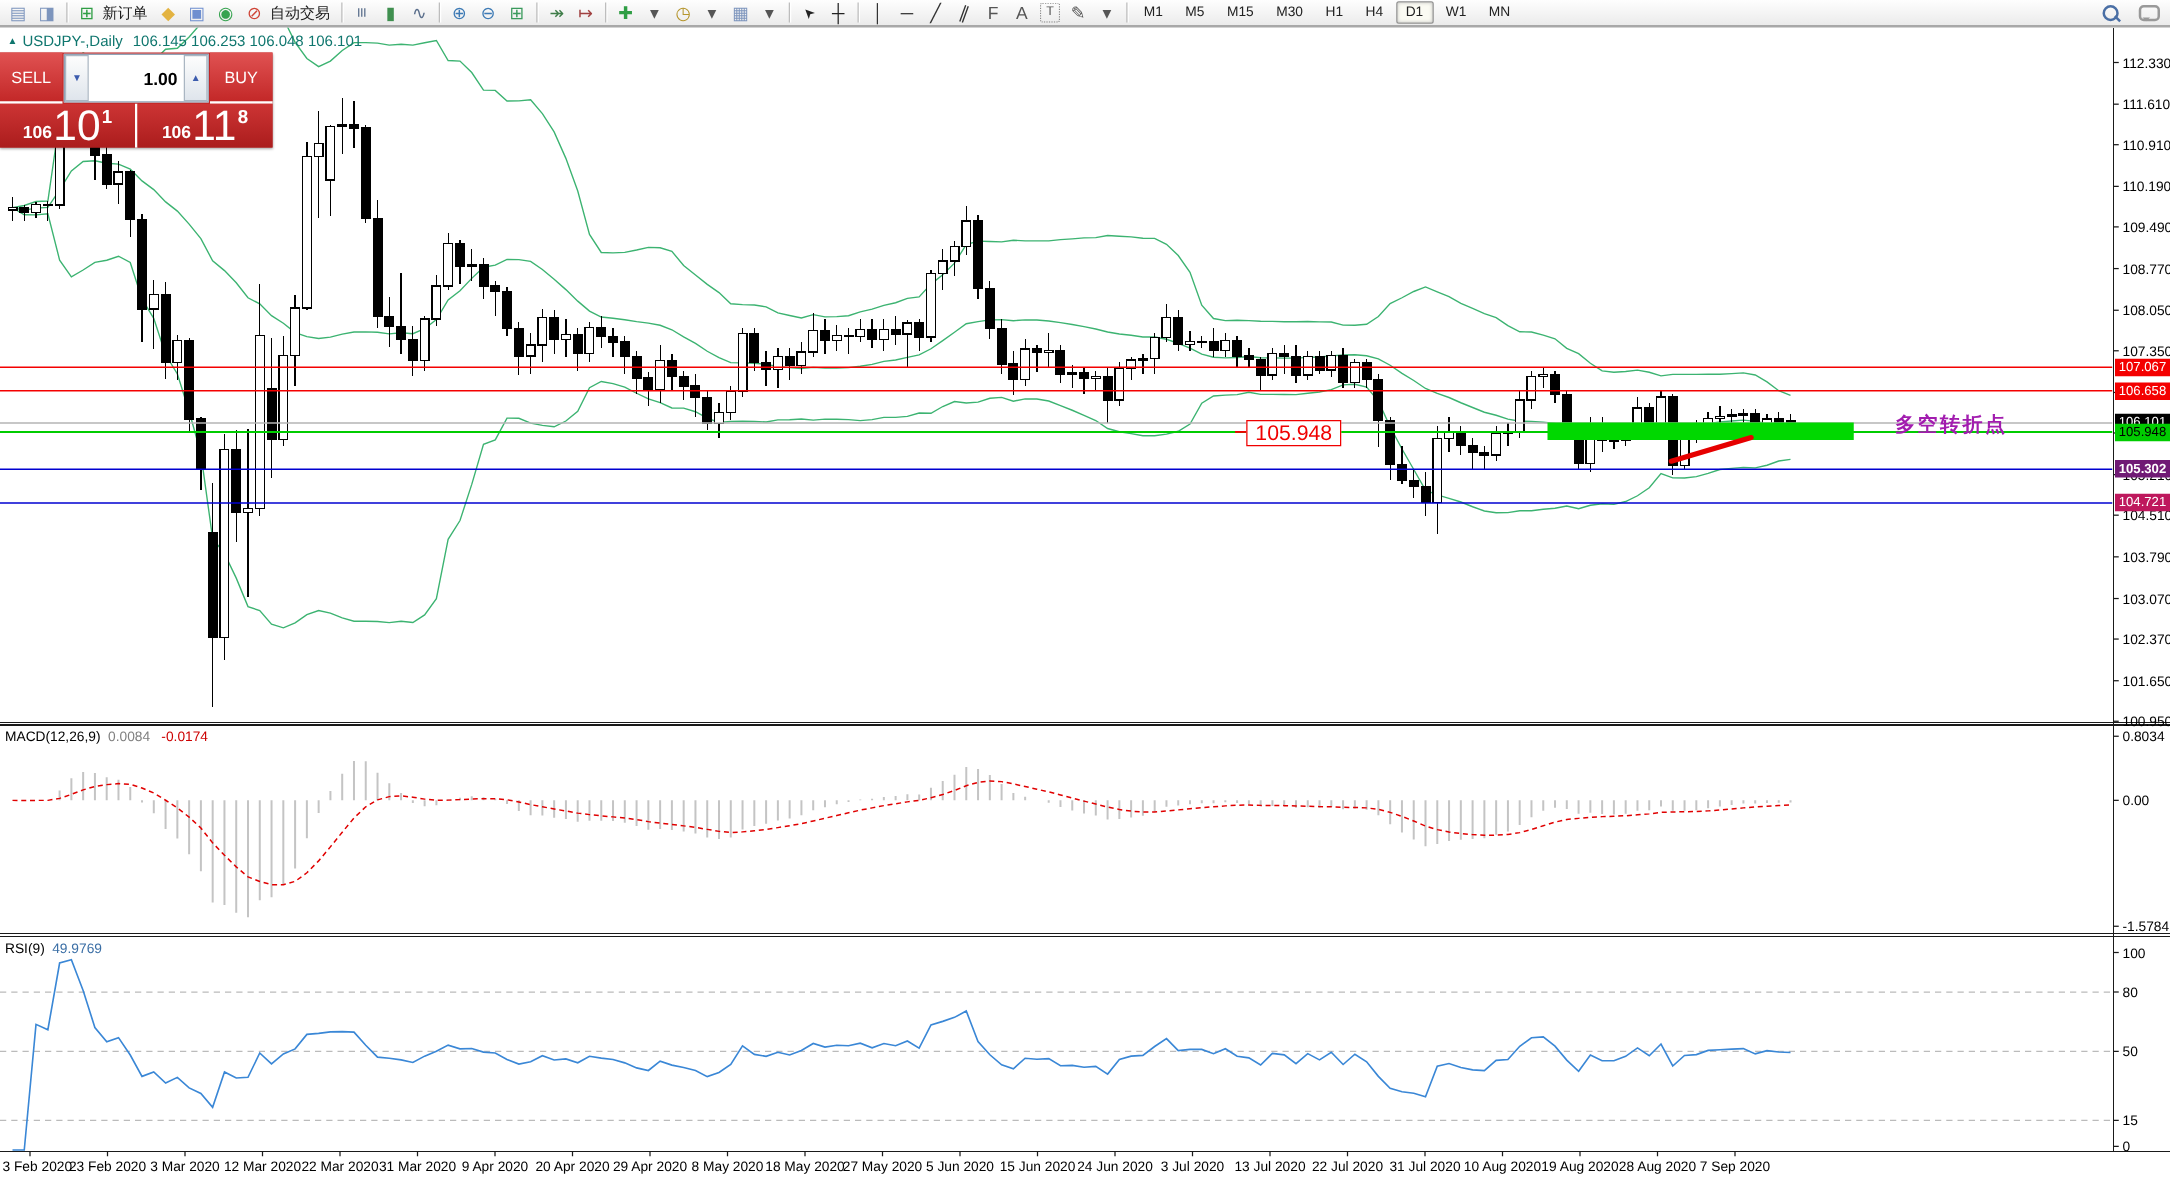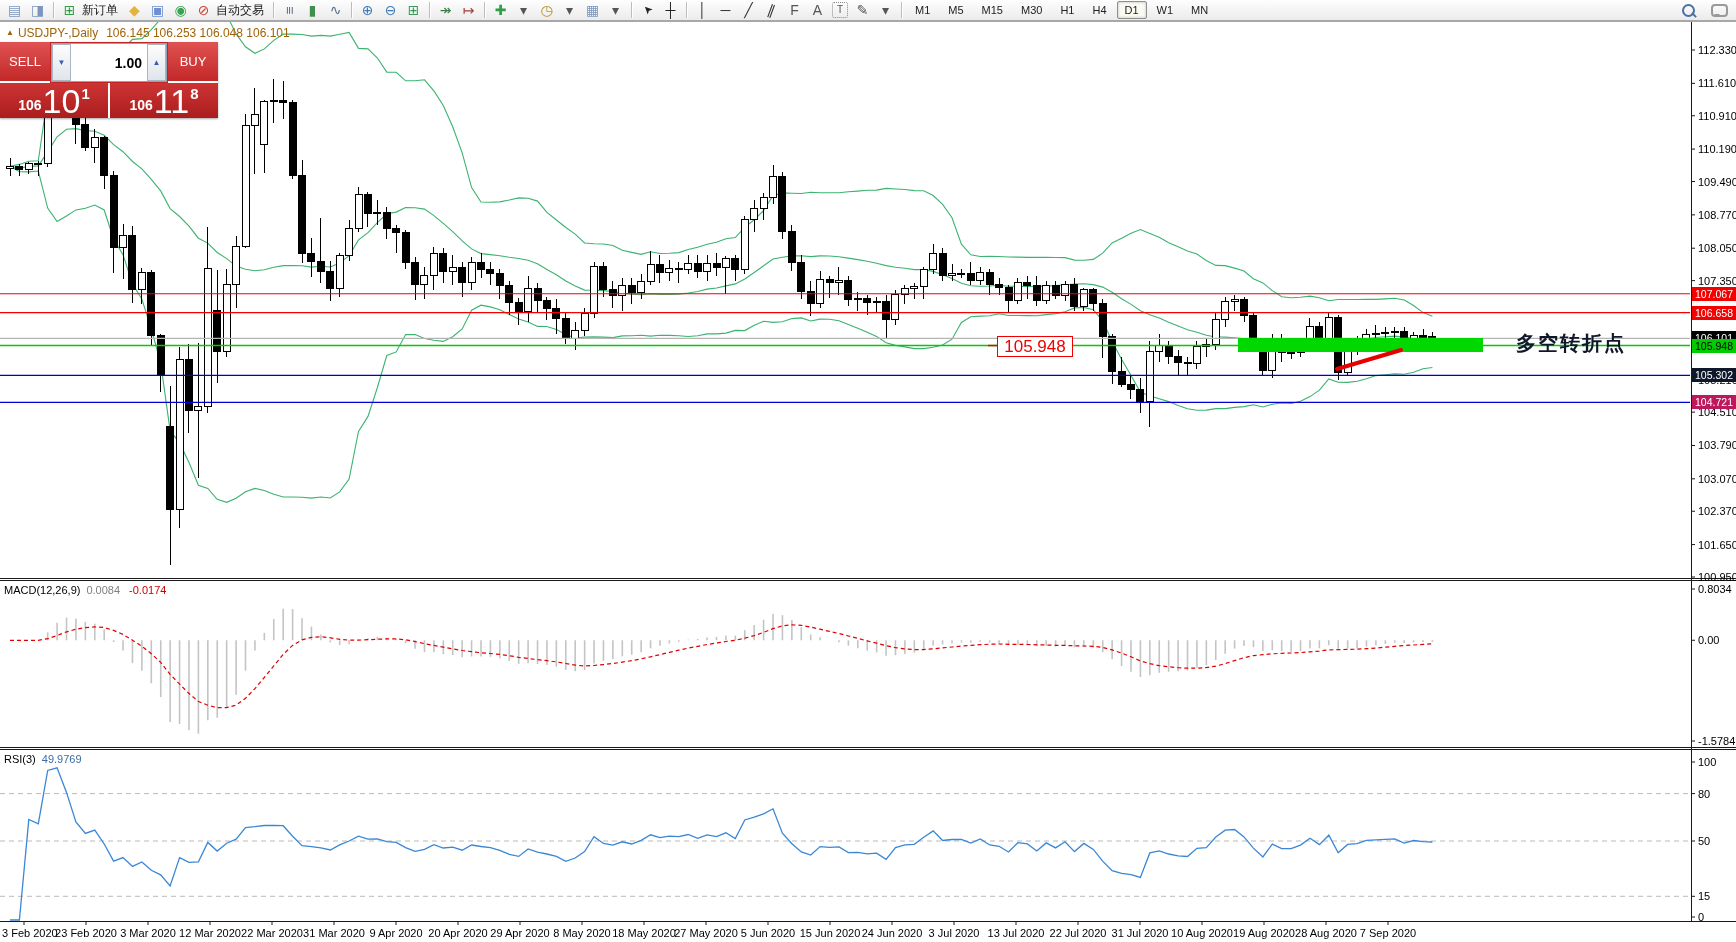--- a/index.html
+++ b/index.html
@@ -20,21 +20,21 @@
   .rotm135{transform:rotate(-135deg);font-size:11px;}
   .rot20{transform:rotate(20deg);}
   .boxed{border:1px dotted #888;font-size:10px;height:14px;min-width:14px;line-height:14px;margin:0 3px;}
   .magnifier{width:9px;height:9px;border:2px solid #4a6fa5;border-radius:50%;position:relative;margin:0 8px;}
   .magnifier::after{content:"";position:absolute;left:7px;top:8px;width:6px;height:2px;background:#4a6fa5;transform:rotate(45deg);}
   .chatbubble{width:13px;height:9px;border:2px solid #999;border-radius:4px;position:relative;margin:0 8px;}
   .chatbubble::after{content:"";position:absolute;left:1px;top:8px;border:3px solid transparent;border-top-color:#999;}
   
   #chart-svg{position:absolute;left:0;top:0;z-index:1;}
   
-  .symbol-info{position:absolute;left:6px;top:26px;z-index:6;font-size:12px;color:#a16207;white-space:nowrap;}
+  .symbol-info{position:absolute;left:6px;top:26px;z-index:6;font-size:12px;color:#0f766e;white-space:nowrap;}
   .symbol-info .tri{font-size:8px;vertical-align:2px;margin-right:4px;}
   .symbol-info .ohlc{margin-left:8px;}
   
   .trade-panel{position:absolute;left:0px;top:42px;width:218px;z-index:7;background:#c22525;
      box-shadow:0 1px 2px rgba(0,0,0,.35);}
   .tp-row1{display:flex;height:41px;align-items:stretch;}
   .tp-btn{color:#fff;font-size:13px;display:flex;align-items:center;justify-content:center;
      background:linear-gradient(#e05252,#c32828);border-bottom:2px solid #fff;}
   .tp-sell{width:50px;}
   .tp-buy{width:50px;}
@@ -52,22 +52,22 @@
   
   .pane-title{position:absolute;left:4px;z-index:6;font-size:11px;color:#000;white-space:nowrap;}
   #macd-title{top:584px;}
   #rsi-title{top:753px;}
   .val-main{margin-left:6px;}
   .val-sig{margin-left:9px;}
   
   .price-flag{position:absolute;left:997px;top:336px;width:74px;height:19px;z-index:6;
      border:1px solid #f00000;color:#f00000;background:#fff;font-size:17px;
      display:flex;align-items:center;justify-content:center;}
-  .cn-label{position:absolute;left:1516px;top:330px;z-index:6;color:#0f172a;
-     font-size:20px;font-weight:bold;letter-spacing:2px;white-space:nowrap;}
+  .cn-label{position:absolute;left:1516px;top:330px;z-index:6;color:#a21caf;
+     font-size:16px;font-weight:bold;letter-spacing:2px;white-space:nowrap;}
   
   .badge{position:absolute;left:1692px;width:44px;height:14px;z-index:5;font-size:10.5px;
      display:flex;align-items:center;justify-content:center;}
 </style>
 </head>
 <body>
 
 <div id="app">
   <div class="toolbar" id="toolbar">
       <div class="tb-icon" style="color: rgb(125, 149, 189);">▤</div>
@@ -754,26 +754,26 @@
         <span class="tp-big">11</span>
         <span class="tp-sup">8</span>
       </div>
     </div>
   </div>
 
   <div class="pane-title" id="macd-title">
     <span>MACD(12,26,9)</span><span class="val-main" style="color:#808080">0.0084</span><span class="val-sig" style="color:#cc0000">-0.0174</span>
   </div>
   <div class="pane-title" id="rsi-title">
-    <span>RSI(3)</span><span class="val-main" style="color:#3a6ea5">49.9769</span>
+    <span>RSI(9)</span><span class="val-main" style="color:#3a6ea5">49.9769</span>
   </div>
 
   <div class="price-flag">105.948</div>
   <div class="cn-label">多空转折点</div>
   <div id="badges">
       <div class="badge" style="top: 286.726px; background: rgb(244, 0, 0); color: rgb(255, 255, 255);">107.067</div>
       <div class="badge" style="top: 305.666px; background: rgb(244, 0, 0); color: rgb(255, 255, 255);">106.658</div>
       <div class="badge" style="top: 331.461px; background: rgb(0, 0, 0); color: rgb(255, 255, 255);">106.101</div>
       <div class="badge" style="top: 338.546px; background: rgb(0, 204, 0); color: rgb(0, 0, 0);">105.948</div>
-      <div class="badge" style="top: 368.462px; background: #0f172a; color: rgb(255, 255, 255);">105.302</div>
+      <div class="badge" style="top: 368.462px; background: #701a75; color: rgb(255, 255, 255); font-weight: bold;">105.302</div>
       <div class="badge" style="top: 395.367px; background: #be185d; color: rgb(255, 255, 255);">104.721</div>
     </div>
 </div>
 
 </body></html>

